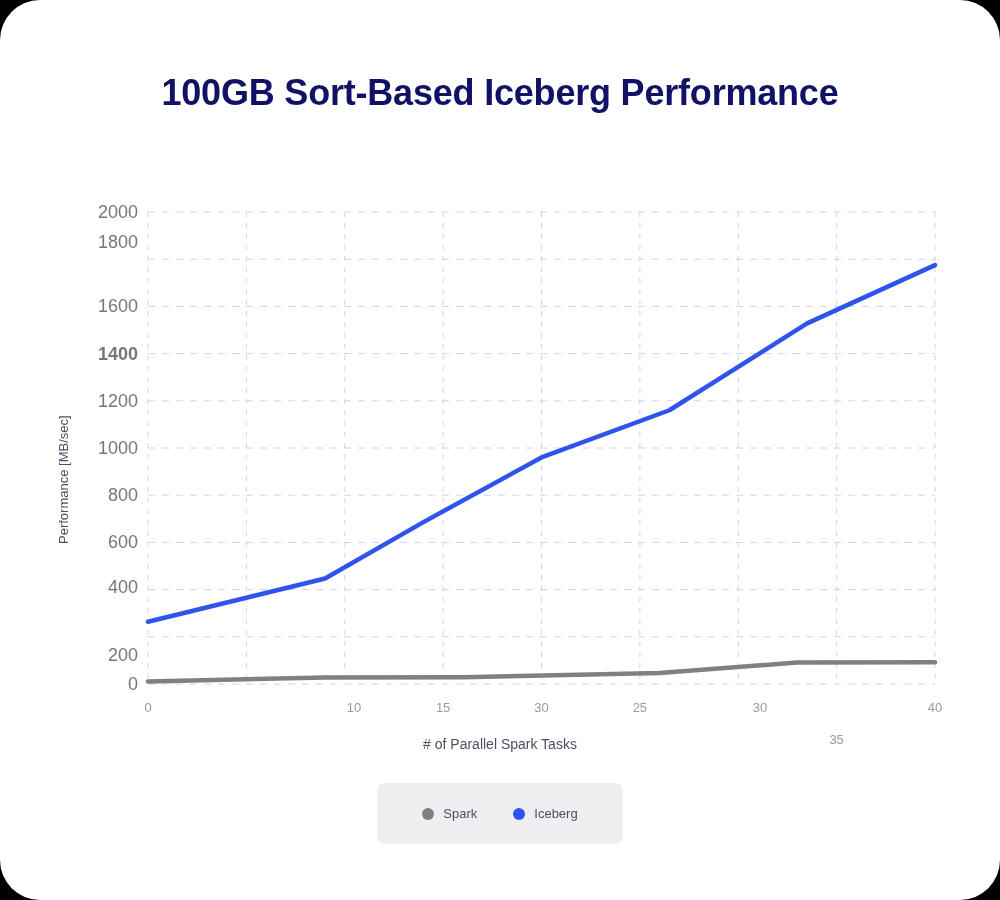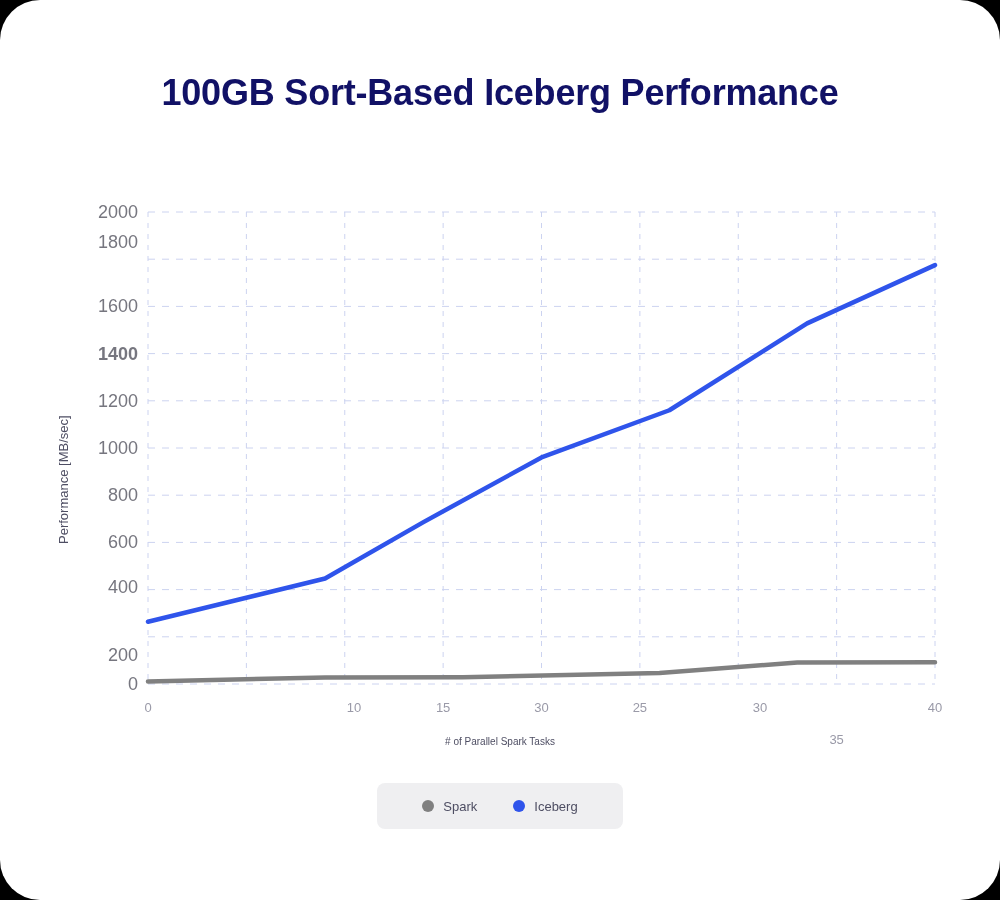--- a/index.html
+++ b/index.html
@@ -121,31 +121,31 @@
     align-items: center;
     justify-content: center;
     white-space: nowrap;
   }
   .x-axis-title {
     position: absolute;
     left: 0;
     top: 736px;
     width: 1000px;
     text-align: center;
-    font-size: 10px;
+    font-size: 14px;
     color: #4e4e63;
   }
 
   
   .legend {
     position: absolute;
     left: 377px;
     top: 783px;
     width: 246px;
-    height: 46px;
+    height: 61px;
     background: #efeff1;
     border-radius: 8px;
     display: flex;
     align-items: center;
     justify-content: center;
     gap: 36px;
   }
   .legend-item {
     display: flex;
     align-items: center;

